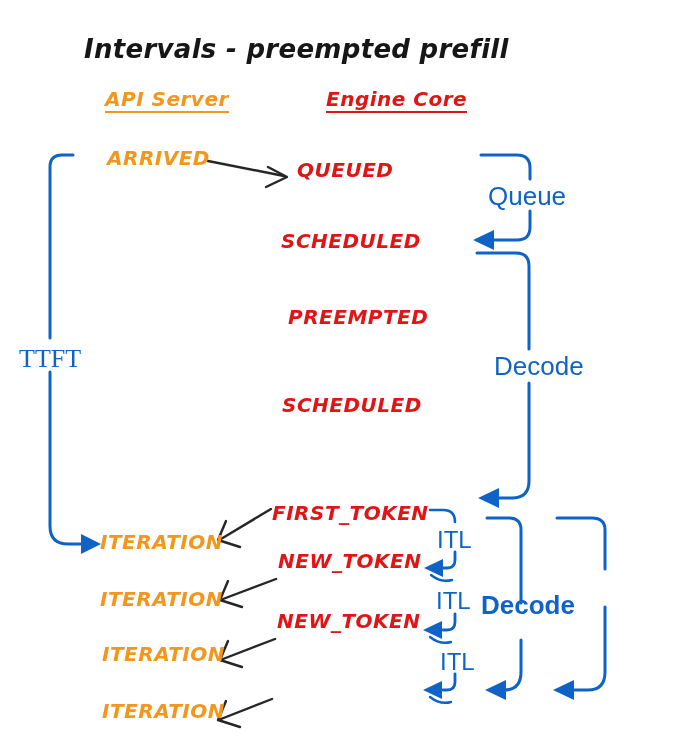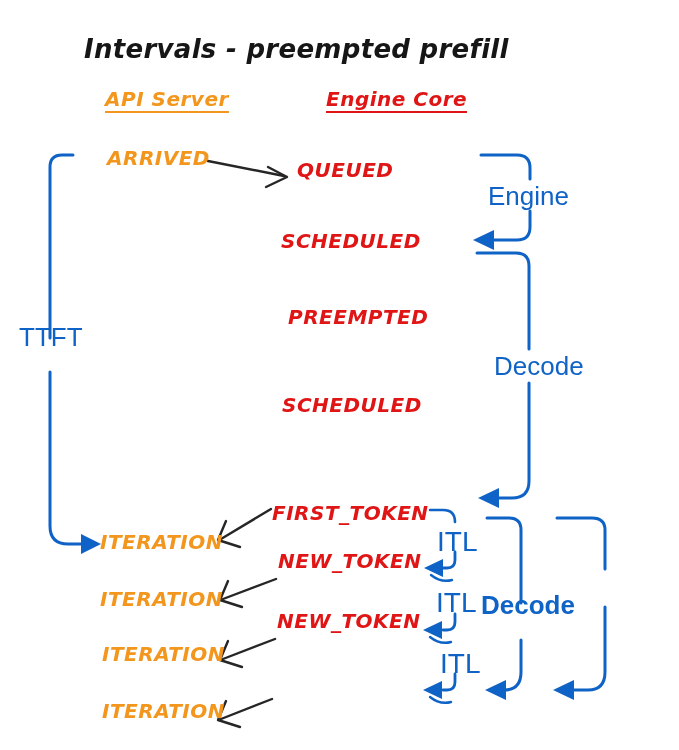--- a/index.html
+++ b/index.html
@@ -7,21 +7,21 @@
           font-family:"Liberation Sans", sans-serif;}
   .abs{position:absolute;line-height:1.05;white-space:nowrap;}
   .hand{font-family:"DejaVu Sans", sans-serif;font-style:italic;font-weight:600;letter-spacing:.5px;}
   .title{font-size:26px;font-weight:700;color:#161616;letter-spacing:.3px;}
   .evt{font-size:20px;}
   .api{color:#f2961d;}
   .eng{color:#e01515;}
   .hdr{font-size:20px;border-bottom:2px solid currentColor;padding-bottom:1px;}
   .blue{color:#0f63c6;font-family:"Liberation Sans", sans-serif;font-weight:400;}
   .big{font-size:26px;}
-  .itl{font-size:28px;}
+  .itl{font-size:24px;}
   svg{position:absolute;left:0;top:0;}
   .stroke-blue{stroke:#0f63c6;stroke-width:3;fill:none;stroke-linecap:round;stroke-linejoin:round;}
   .fill-blue{fill:#0f63c6;stroke:none;}
   .stroke-black{stroke:#262626;stroke-width:2.4;fill:none;stroke-linecap:round;stroke-linejoin:round;}
 </style>
 </head>
 <body>
 
 <div id="canvas">
 
@@ -95,21 +95,21 @@
   <div class="abs hand evt api" style="left:102px;top:701px;">ITERATION</div>
 
   <div class="abs hand evt eng" style="left:297px;top:160px;">QUEUED</div>
   <div class="abs hand evt eng" style="left:281px;top:231px;">SCHEDULED</div>
   <div class="abs hand evt eng" style="left:288px;top:307px;">PREEMPTED</div>
   <div class="abs hand evt eng" style="left:282px;top:395px;">SCHEDULED</div>
   <div class="abs hand evt eng" style="left:272px;top:503px;text-align:center;">FIRST_TOKEN</div>
   <div class="abs hand evt eng" style="left:278px;top:551px;">NEW_TOKEN</div>
   <div class="abs hand evt eng" style="left:277px;top:611px;">NEW_TOKEN</div>
 
-  <div class="abs blue big" style="left:19px;top:324px;">TTFT</div>
-  <div class="abs blue big" style="left:488px;top:183px;">Engine</div>
+  <div class="abs blue big" style="left:19px;top:345px;font-family:Liberation Serif, serif;">TTFT</div>
+  <div class="abs blue big" style="left:488px;top:183px;">Queue</div>
   <div class="abs blue big" style="left:494px;top:353px;">Decode</div>
   <div class="abs blue itl" style="left:437px;top:527px;">ITL</div>
   <div class="abs blue itl" style="left:436px;top:588px;">ITL</div>
   <div class="abs blue itl" style="left:440px;top:649px;">ITL</div>
   <div class="abs blue big" style="left:481px;top:592px;font-weight:bold;">Decode</div>
 
 </div>
 
 </body></html>

